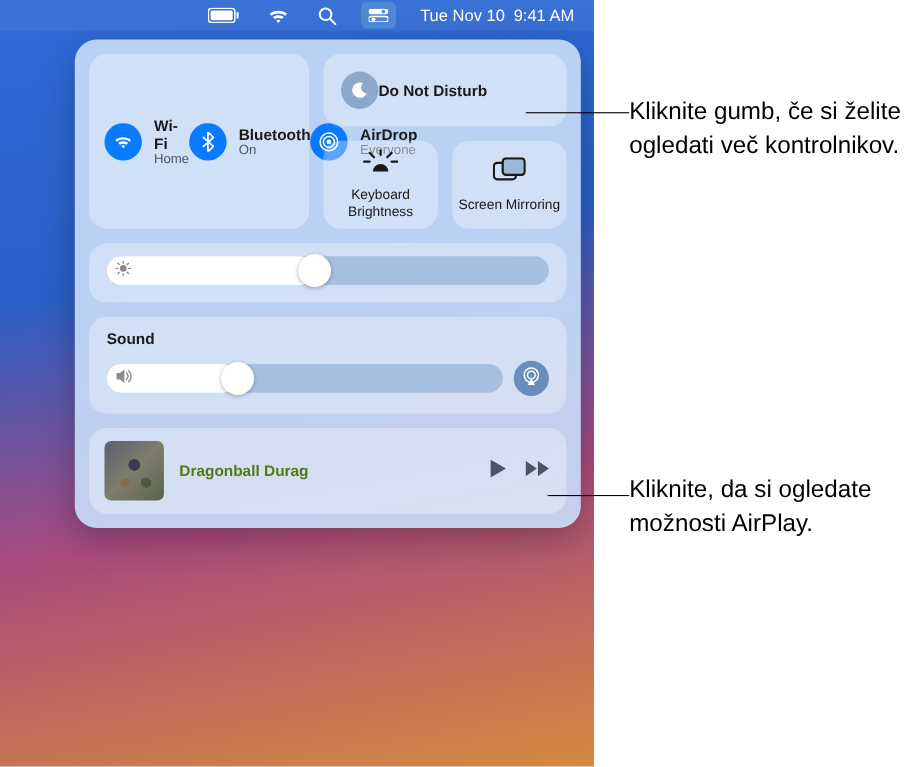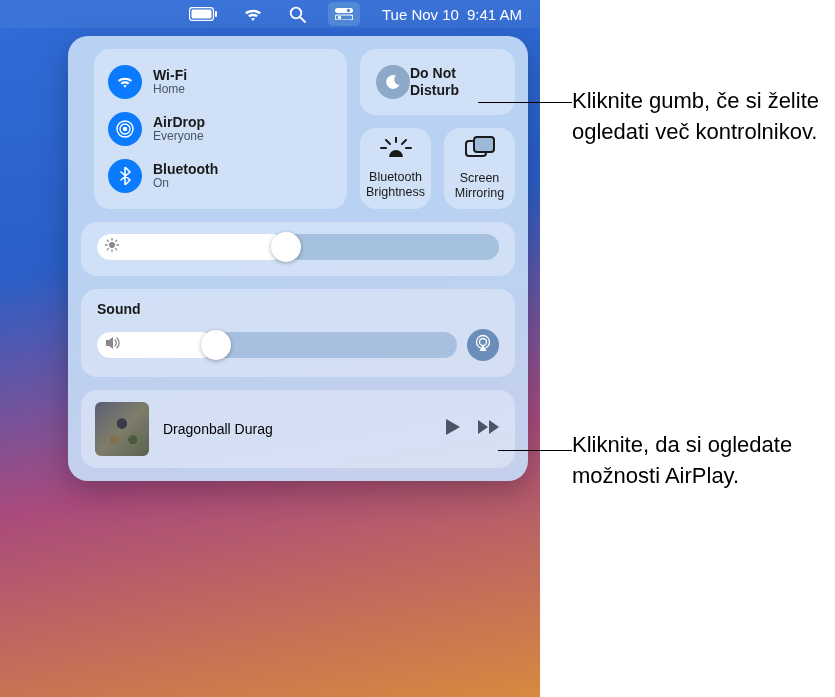--- a/index.html
+++ b/index.html
@@ -54,24 +54,23 @@
     }
     .row1 {
       display:flex; gap: 13px; margin-bottom: 13px;
     }
     .tile {
       background: rgba(255,255,255,0.32);
       border-radius: 16px;
       padding: 10px 12px;
     }
     .conn {
-      width: 253px;
-      display:flex; flex-direction: column; justify-content: space-around;
+      width: 200px;
+      display:flex; flex-direction: row; justify-content: space-around;
       padding: 10px 14px;
-      margin-left: 13px;
     }
     .conn-item {
       display:flex; align-items:center; gap: 11px;
       padding: 4px 0;
     }
     .cir {
       width: 34px; height: 34px; border-radius: 50%;
       background: #0a7aff;
       display:flex; align-items:center; justify-content:center;
       flex-shrink:0;
@@ -120,21 +119,21 @@
       background: linear-gradient(135deg,#5a5f72 0%, #7e7d6a 50%, #5a624f 100%);
       position:relative; overflow:hidden;
     }
     .art::after{
       content:""; position:absolute; inset:0;
       background: radial-gradient(circle at 50% 40%, #3a3a4a 12%, transparent 13%),
                   radial-gradient(circle at 35% 70%, #836f4a 8%, transparent 9%),
                   radial-gradient(circle at 70% 70%, #4a5a3a 8%, transparent 9%);
     }
     .media-info { flex:1; }
-    .track { font-size:14px; font-weight:400; color:#000000; }
+    .track { font-size:14px; font-weight:700; color:#4d7c0f; }
     .artist { font-size:12.5px; font-weight:500; color:#5a6a7a; }
     .media-ctrls { display:flex; gap:16px; align-items:center; }
 
     
     .callout {
       position:absolute;
       font-size: 22px;
       color:#000;
       line-height:1.4;
       max-width: 260px;
@@ -196,40 +195,40 @@
                 <path d="M10 14 L8 11.5 C9 10.7 11 10.7 12 11.5 Z M5 8.5 C7.7 6.2 12.3 6.2 15 8.5 L13.2 10.3 C11.5 8.9 8.5 8.9 6.8 10.3 Z M2 5.5 C6.2 1.8 13.8 1.8 18 5.5 L16.2 7.3 C13 4.5 7 4.5 3.8 7.3 Z" fill="#fff"></path>
               </svg>
           </span>
           <span class="labels">
             <span class="lbl-t">Wi-Fi</span>
             <span class="lbl-s">Home</span>
           </span>
         </div>
         <div class="conn-item">
           <span class="cir">
+            <svg width="12" height="18" viewBox="0 0 12 18">
+                <path d="M6 0 V18 L11 13 L2 5 M6 0 L11 5 L2 13" stroke="#fff" stroke-width="1.6" fill="none" stroke-linejoin="round" stroke-linecap="round"></path>
+              </svg>
+          </span>
+          <span class="labels">
+            <span class="lbl-t">Bluetooth</span>
+            <span class="lbl-s">On</span>
+          </span>
+        </div>
+        <div class="conn-item">
+          <span class="cir">
             <svg width="20" height="20" viewBox="0 0 20 20">
                 <circle cx="10" cy="10" r="2.2" fill="#fff"></circle>
                 <circle cx="10" cy="10" r="5" fill="none" stroke="#fff" stroke-width="1.4"></circle>
                 <circle cx="10" cy="10" r="8" fill="none" stroke="#fff" stroke-width="1.4"></circle>
               </svg>
           </span>
           <span class="labels">
             <span class="lbl-t">AirDrop</span>
             <span class="lbl-s">Everyone</span>
-          </span>
-        </div>
-        <div class="conn-item">
-          <span class="cir">
-            <svg width="12" height="18" viewBox="0 0 12 18">
-                <path d="M6 0 V18 L11 13 L2 5 M6 0 L11 5 L2 13" stroke="#fff" stroke-width="1.6" fill="none" stroke-linejoin="round" stroke-linecap="round"></path>
-              </svg>
-          </span>
-          <span class="labels">
-            <span class="lbl-t">Bluetooth</span>
-            <span class="lbl-s">On</span>
           </span>
         </div>
       </div>
 
       <div class="rightcol">
 
         <div class="tile dnd">
           <span class="cir">
             <svg width="18" height="18" viewBox="0 0 18 18">
                 <path d="M12 2.5 A7 7 0 1 0 15.5 12 A5.5 5.5 0 0 1 12 2.5 Z" fill="#fff"></path>
@@ -243,21 +242,21 @@
             <span>
               <svg width="34" height="22" viewBox="0 0 34 22">
                 <line x1="17" y1="0" x2="17" y2="5" stroke="#1a1a1a" stroke-width="2" stroke-linecap="round"></line>
                 <line x1="7" y1="3" x2="11" y2="7" stroke="#1a1a1a" stroke-width="2" stroke-linecap="round"></line>
                 <line x1="27" y1="3" x2="23" y2="7" stroke="#1a1a1a" stroke-width="2" stroke-linecap="round"></line>
                 <line x1="2" y1="11" x2="7" y2="11" stroke="#1a1a1a" stroke-width="2" stroke-linecap="round"></line>
                 <line x1="27" y1="11" x2="32" y2="11" stroke="#1a1a1a" stroke-width="2" stroke-linecap="round"></line>
                 <path d="M10 20 A7 7 0 0 1 24 20 Z" fill="#1a1a1a"></path>
               </svg>
             </span>
-            <span class="slabel">Bluetooth Brightness</span>
+            <span class="slabel">Keyboard Brightness</span>
           </div>
           <div class="small-tile">
             <span>
               <svg width="30" height="24" viewBox="0 0 30 24">
                 <rect x="1" y="5" width="20" height="15" rx="3" fill="none" stroke="#1a1a1a" stroke-width="2"></rect>
                 <rect x="9" y="1" width="20" height="15" rx="3" fill="#9db9d9" stroke="#1a1a1a" stroke-width="2"></rect>
               </svg>
             </span>
             <span class="slabel">Screen Mirroring</span>
           </div>

